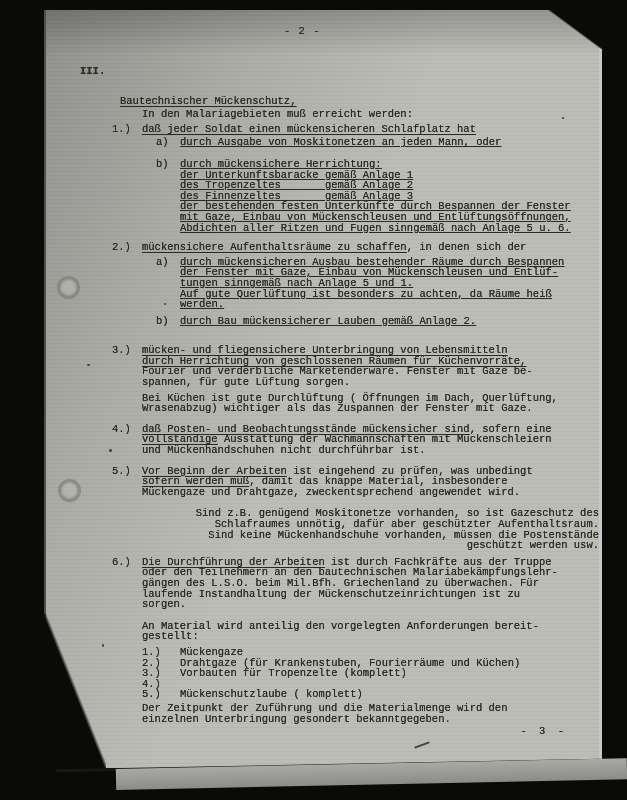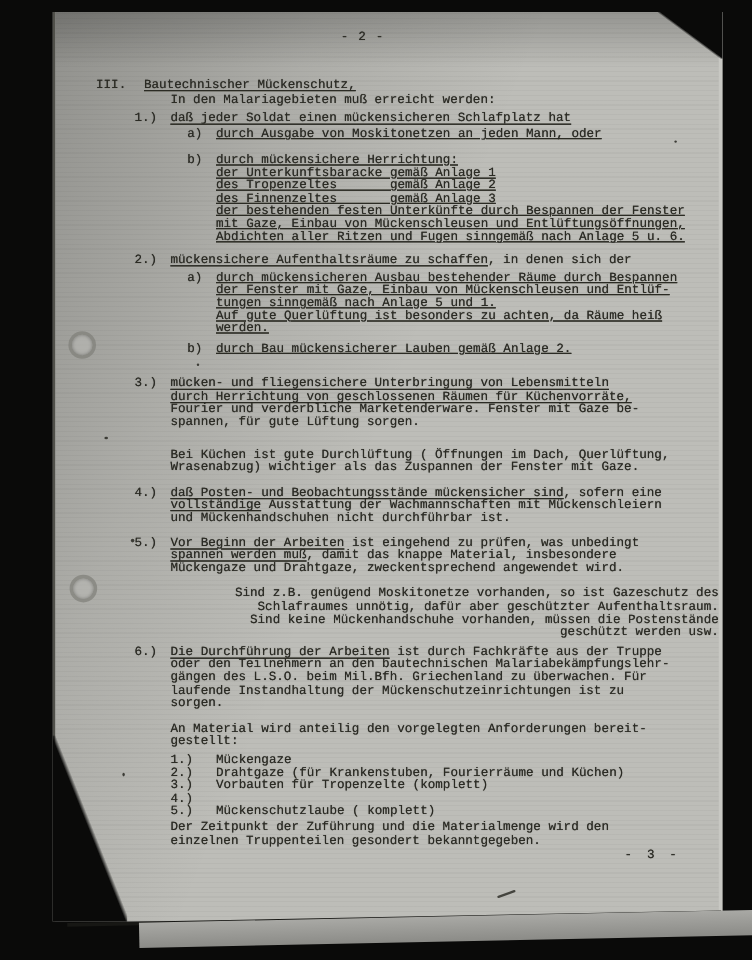--- a/index.html
+++ b/index.html
@@ -18,25 +18,25 @@
     border-left:2px solid #50504a;
     border-right:3px solid #c8c8c3;
     color:#2d2d27;font-size:10.5px;line-height:10.6px;
   }
   .content{
     position:relative;padding-top:16px;height:100%;box-sizing:border-box;
     filter:blur(.22px) contrast(1.03);
     text-shadow:0 0 .6px rgba(45,45,38,.85);
   }
   .pre{white-space:pre-wrap;}
-  .u{text-decoration-line:underline;text-decoration-thickness:1.1px;text-underline-offset:1.5px;}
+  .u{text-decoration-line:underline;text-decoration-thickness:1.1px;text-underline-offset:1.5px;margin-top:30px;}
   .strike{text-decoration-line:line-through;text-decoration-thickness:1px;}
   .pagenum-top{margin-left:238px;letter-spacing:1px;}
   .sechead{display:flex;margin-left:34px;margin-top:29px;}
-  .secnum{width:40px;flex:none;}
+  .secnum{width:40px;flex:none;font-weight:bold;}
   .intro{margin-left:96px;margin-top:3px;}
   #items .item{margin-left:66px;}
   .item-0{margin-top:4px;}
   .item-1{margin-top:9px;}
   .item-2{margin-top:19px;}
   .item-3{margin-top:10px;}
   .item-4{margin-top:10px;}
   .item-5{margin-top:6px;}
   .irow{display:flex;}
   .inum{width:30px;flex:none;}
@@ -45,21 +45,21 @@
   .slabel{width:24px;flex:none;}
   .stext{flex:1;text-decoration:underline;}
   .para{margin-left:30px;}
   .nlist{margin-left:30px;}
   .nrow{display:flex;}
   .nnum{width:38px;flex:none;}
   .blk-0-0{margin-top:3px;}
   .blk-0-1{margin-top:11px;}
   .blk-1-0{margin-top:4px;}
   .blk-1-1{margin-top:6px;}
-  .blk-2-0{margin-top:17px;}
+  .blk-2-0{margin-top:5px;}
   .blk-4-0{margin-top:11px;text-align:right;}
   .blk-5-0{margin-top:11px;}
   .blk-5-1{margin-top:5px;}
   .blk-5-2{margin-top:3px;}
   .pagenum-bottom{text-align:right;margin-right:32px;margin-top:2px;letter-spacing:3px;}
   
   .wedge-tr{position:absolute;top:-1px;right:-3px;width:54px;height:40px;
     background:linear-gradient(to bottom left,#0a0a09 49%,rgba(0,0,0,0) 52%);}
   .wedge-bl{position:absolute;bottom:0;left:-2px;width:62px;height:155px;
     background:linear-gradient(to top right,#0a0a09 49%,rgba(0,0,0,0) 52%);}
@@ -150,21 +150,21 @@
             <span class="inum">4.)</span>
             <div class="itext pre"><span class="u">daß Posten- und Beobachtungsstände mückensicher sind</span><span>, sofern eine
 </span><span class="u">vollständige</span><span> Ausstattung der Wachmannschaften mit Mückenschleiern
 und Mückenhandschuhen nicht durchführbar ist.</span></div>
           </div>
         </div>
         <div class="item item-4">
           <div class="irow">
             <span class="inum">5.)</span>
             <div class="itext pre"><span class="u">Vor Beginn der Arbeiten</span><span> ist eingehend zu prüfen, was unbedingt
-</span><span class="u">spannen werden muß</span><span>, damit das knappe Material, insbesondere
+</span><span class="u">sofern werden muß</span><span>, damit das knappe Material, insbesondere
 Mückengaze und Drahtgaze, zweckentsprechend angewendet wird.</span></div>
           </div>
           <div class="para pre blk-4-0"><span>Sind z.B. genügend Moskitonetze vorhanden, so ist Gazeschutz des
 Schlafraumes unnötig, dafür aber geschützter Aufenthaltsraum.
 Sind keine Mückenhandschuhe vorhanden, müssen die Postenstände
 geschützt werden usw.</span></div>
         </div>
         <div class="item item-5">
           <div class="irow">
             <span class="inum">6.)</span>
@@ -191,21 +191,21 @@
             </div>
             <div class="nrow">
               <span class="nnum">4.)</span>
             </div>
             <div class="nrow">
               <span class="nnum">5.)</span>
               <span class="ntext">Mückenschutzlaube ( komplett)</span>
             </div>
           </div>
           <div class="para pre blk-5-2"><span>Der Zeitpunkt der Zuführung und die Materialmenge wird den
-einzelnen Truppenteilen gesondert bekanntgegeben.</span></div>
+einzelnen Unterbringung gesondert bekanntgegeben.</span></div>
         </div>
       </div>
 
     <div class="pagenum-bottom">- 3 -</div>
   </div>
 
   <div class="wedge-tr"></div>
   <div class="wedge-bl"></div>
   <div class="bottom-line"></div>
   <div class="hole hole1"></div>

